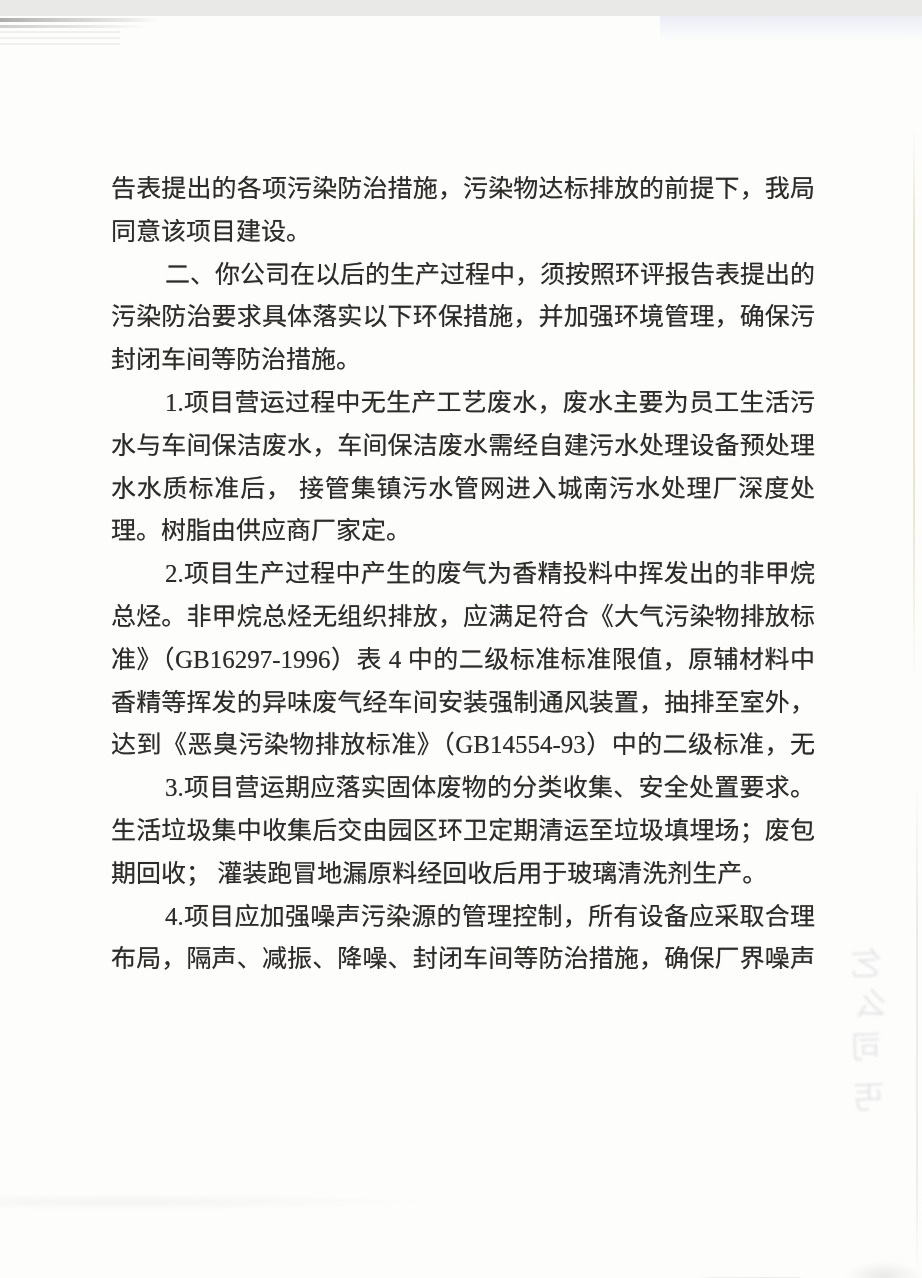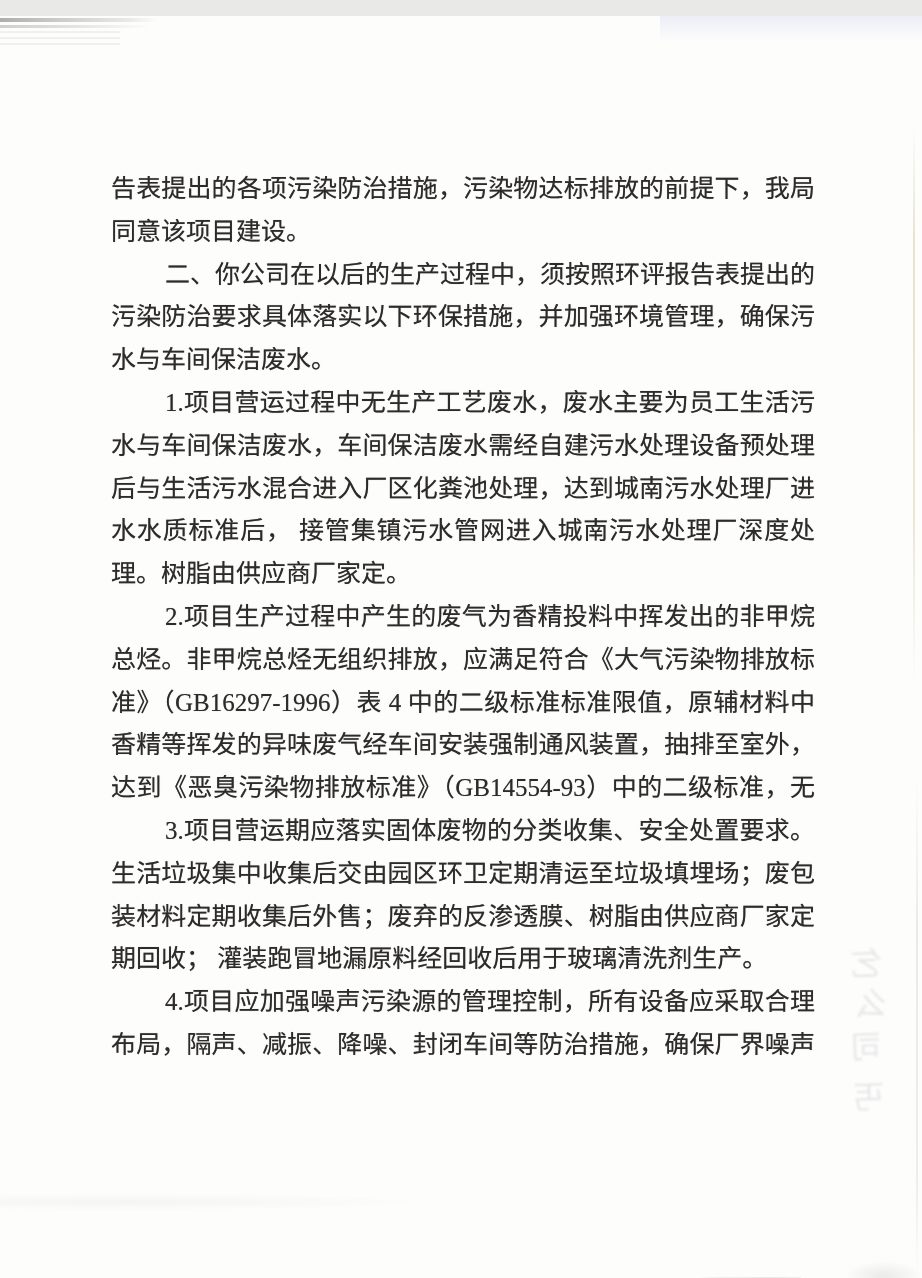--- a/index.html
+++ b/index.html
@@ -120,32 +120,30 @@
       <span class="ghost-glyph" style="left: 855px; top: 962px;">么</span>
       <span class="ghost-glyph" style="left: 850px; top: 1005px;">司</span>
       <span class="ghost-glyph" style="left: 853px; top: 1055px;">丐</span>
     </div>
 
   <div id="doc-body" class="doc-body">
       <div class="line fill">告表提出的各项污染防治措施，污染物达标排放的前提下，我局</div>
       <div class="line last">同意该项目建设。</div>
       <div class="line fill indent">二、你公司在以后的生产过程中，须按照环评报告表提出的</div>
       <div class="line fill">污染防治要求具体落实以下环保措施，并加强环境管理，确保污</div>
-      <div class="line last">水与车间保洁废水。</div>
+      <div class="line last">封闭车间等防治措施。</div>
       <div class="line fill indent">1.项目营运过程中无生产工艺废水，废水主要为员工生活污</div>
       <div class="line fill">水与车间保洁废水，车间保洁废水需经自建污水处理设备预处理</div>
-      <div class="line fill">后与生活污水混合进入厂区化粪池处理，达到城南污水处理厂进</div>
       <div class="line fill">水水质标准后， 接管集镇污水管网进入城南污水处理厂深度处</div>
       <div class="line last">理。树脂由供应商厂家定。</div>
       <div class="line fill indent">2.项目生产过程中产生的废气为香精投料中挥发出的非甲烷</div>
       <div class="line fill">总烃。非甲烷总烃无组织排放，应满足符合《大气污染物排放标</div>
       <div class="line fill">准》（GB16297-1996）表 4 中的二级标准标准限值，原辅材料中</div>
       <div class="line fill">香精等挥发的异味废气经车间安装强制通风装置，抽排至室外，</div>
       <div class="line fill">达到《恶臭污染物排放标准》（GB14554-93）中的二级标准，无</div>
       <div class="line fill indent">3.项目营运期应落实固体废物的分类收集、安全处置要求。</div>
       <div class="line fill">生活垃圾集中收集后交由园区环卫定期清运至垃圾填埋场；废包</div>
-      <div class="line fill">装材料定期收集后外售；废弃的反渗透膜、树脂由供应商厂家定</div>
       <div class="line last">期回收； 灌装跑冒地漏原料经回收后用于玻璃清洗剂生产。</div>
       <div class="line fill indent">4.项目应加强噪声污染源的管理控制，所有设备应采取合理</div>
       <div class="line fill">布局，隔声、减振、降噪、封闭车间等防治措施，确保厂界噪声</div>
     </div>
 
 </div>
 
 </body></html>

